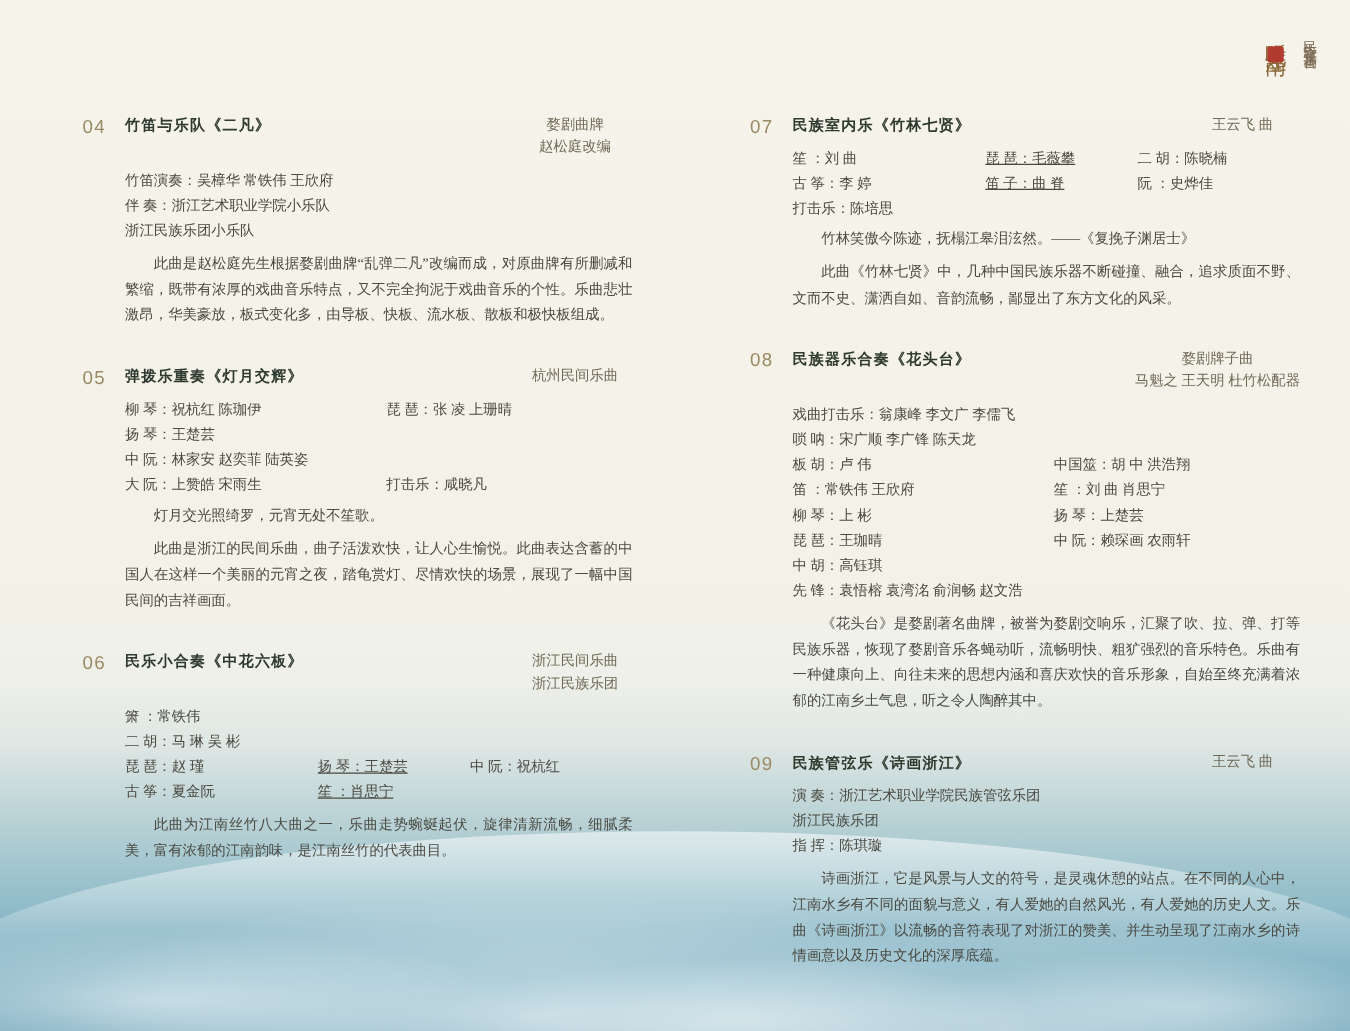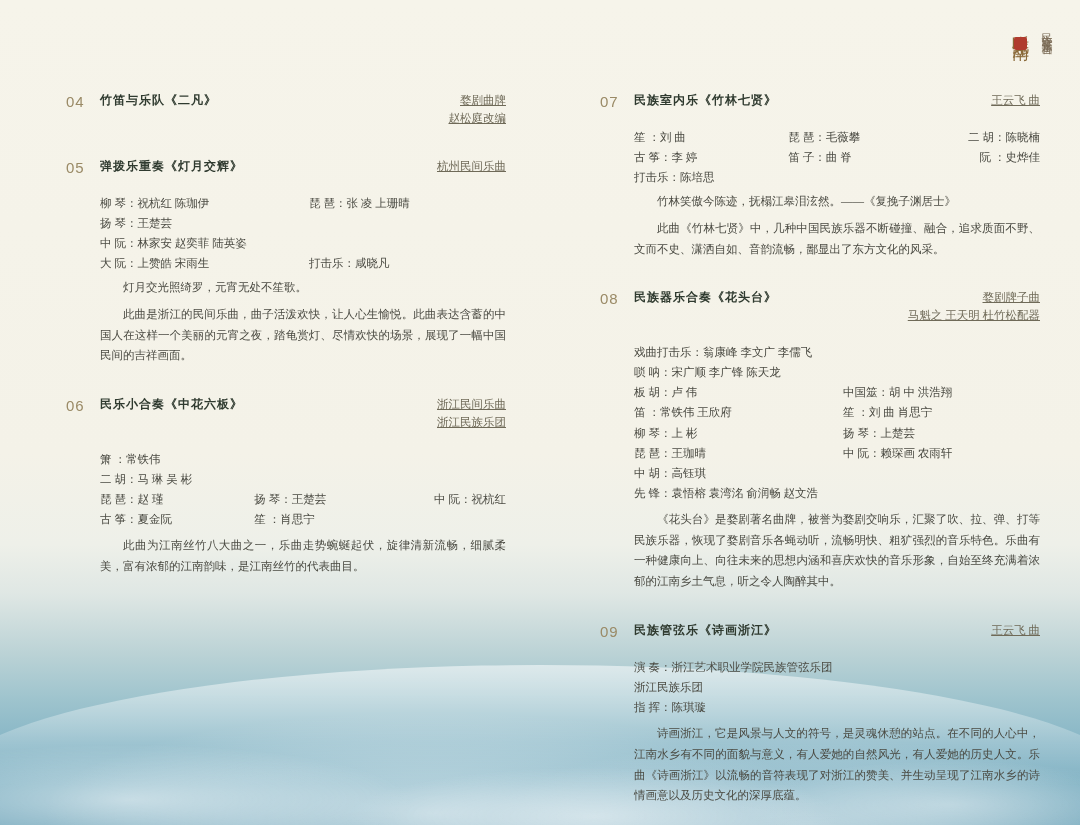--- a/index.html
+++ b/index.html
@@ -68,31 +68,30 @@
   .entry{margin-bottom:30px;}
   .entry-head{display:flex;align-items:flex-start;}
   .num{
     width:34px;flex:none;color:#9a8a66;font-size:15px;letter-spacing:1px;
     font-family:"Liberation Sans",sans-serif;padding-top:1px;
   }
   .title{
     flex:1;font-size:12px;color:#2f3a2f;letter-spacing:1px;font-weight:bold;
   }
   .credit{
-    flex:none;text-align:right;font-size:11.5px;color:#6f6a58;line-height:1.55;
+    flex:none;text-align:center;font-size:11.5px;color:#6f6a58;line-height:1.55;
     min-width:92px;
-    text-decoration:underline;
-  }
-  .body{margin-left:34px;margin-top:17px;font-size:11.5px;line-height:1.75;color:#4a4a42;}
+  }
+  .body{margin-left:34px;margin-top:7px;font-size:11.5px;line-height:1.75;color:#4a4a42;}
   .cols2{display:flex;gap:12px;}
   .cols2 > div{flex:1;}
   .cols3{display:flex;}
   .cols3 > div:nth-child(1){width:38%;}
-  .cols3 > div:nth-child(2){width:30%;}
-  .cols3 > div:nth-child(3){width:32%;text-align:right;}
+  .cols3 > div:nth-child(2){width:30%;text-decoration:underline;}
+  .cols3 > div:nth-child(3){width:32%;}
   .para{text-indent:2em;margin-top:6px;text-align:justify;font-size:11.5px;line-height:1.8;}
   .quote{text-indent:2em;margin-top:4px;font-size:11.5px;line-height:1.8;}
   .line{margin:0;}
 </style>
 </head>
 <body>
 
 <div class="bg"></div>
 <div class="sea-glow"></div>
 <div class="wave-line"></div>
@@ -112,20 +111,26 @@
 
     <div class="entry">
       <div class="entry-head">
         <div class="num">04</div>
         <div class="title">竹笛与乐队《二凡》</div>
         <div class="credit">
           <div class="line">婺剧曲牌</div>
           <div class="line">赵松庭改编</div>
         </div>
       </div>
+      <div class="body">
+        <div class="line">竹笛演奏：吴樟华  常铁伟  王欣府</div>
+        <div class="line">伴    奏：浙江艺术职业学院小乐队</div>
+        <div class="line">            浙江民族乐团小乐队</div>
+        <div class="para">此曲是赵松庭先生根据婺剧曲牌“乱弹二凡”改编而成，对原曲牌有所删减和繁缩，既带有浓厚的戏曲音乐特点，又不完全拘泥于戏曲音乐的个性。乐曲悲壮激昂，华美豪放，板式变化多，由导板、快板、流水板、散板和极快板组成。</div>
+      </div>
     </div>
 
     <div class="entry">
       <div class="entry-head">
         <div class="num">05</div>
         <div class="title">弹拨乐重奏《灯月交辉》</div>
         <div class="credit">
           <div class="line">杭州民间乐曲</div>
         </div>
       </div>

